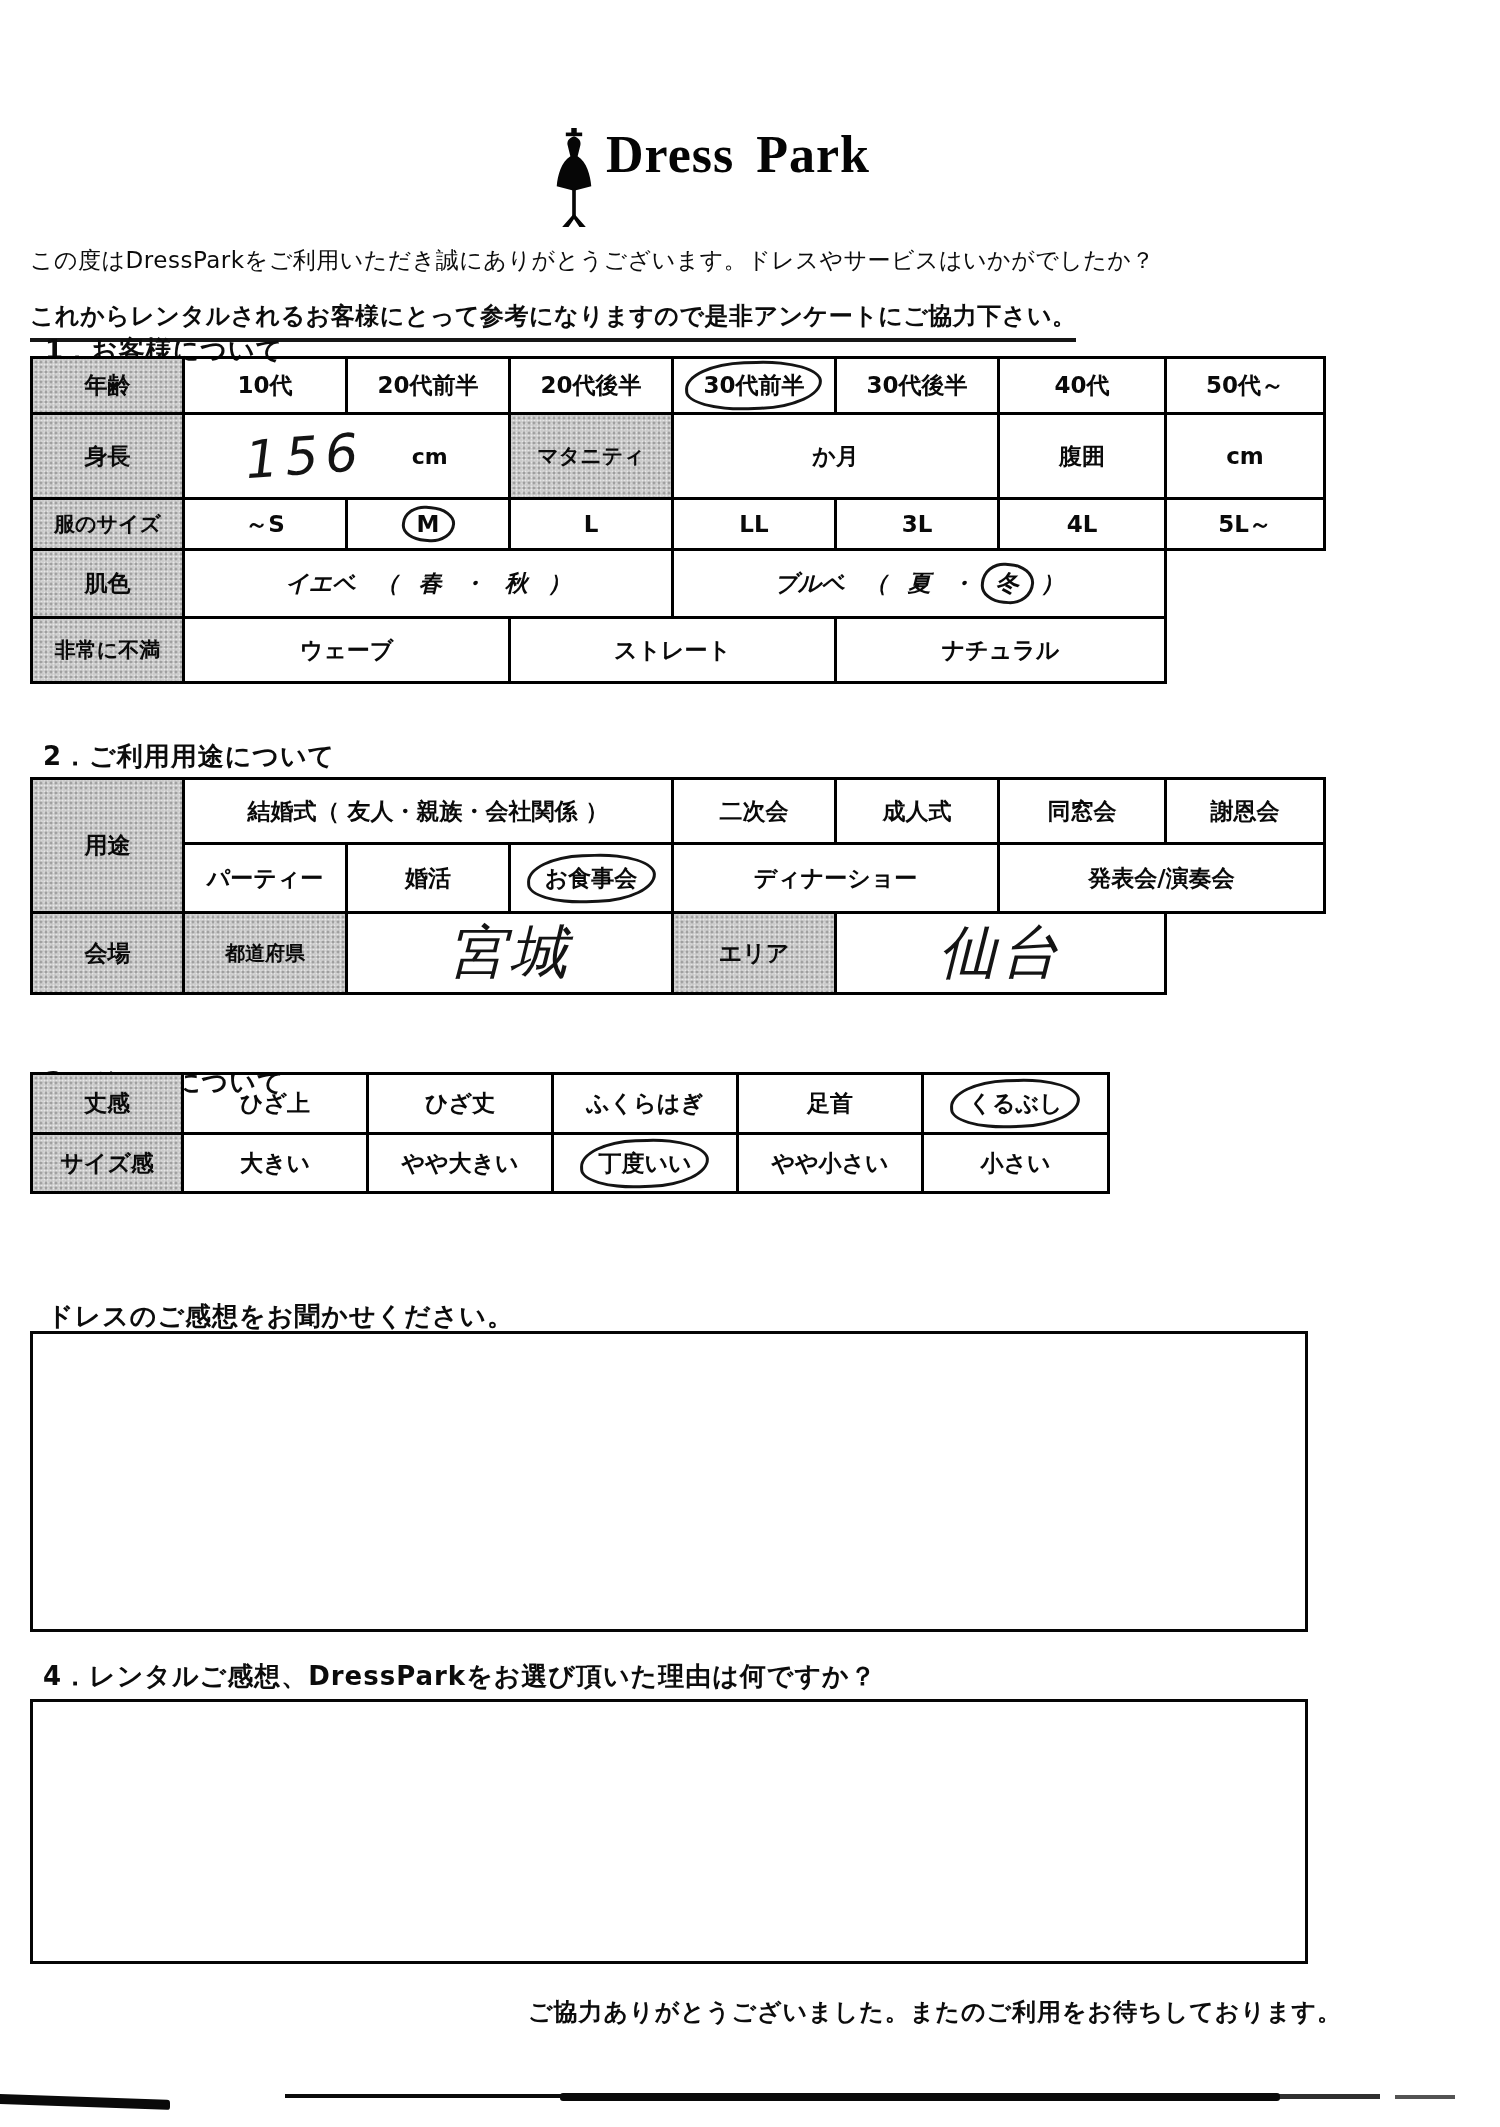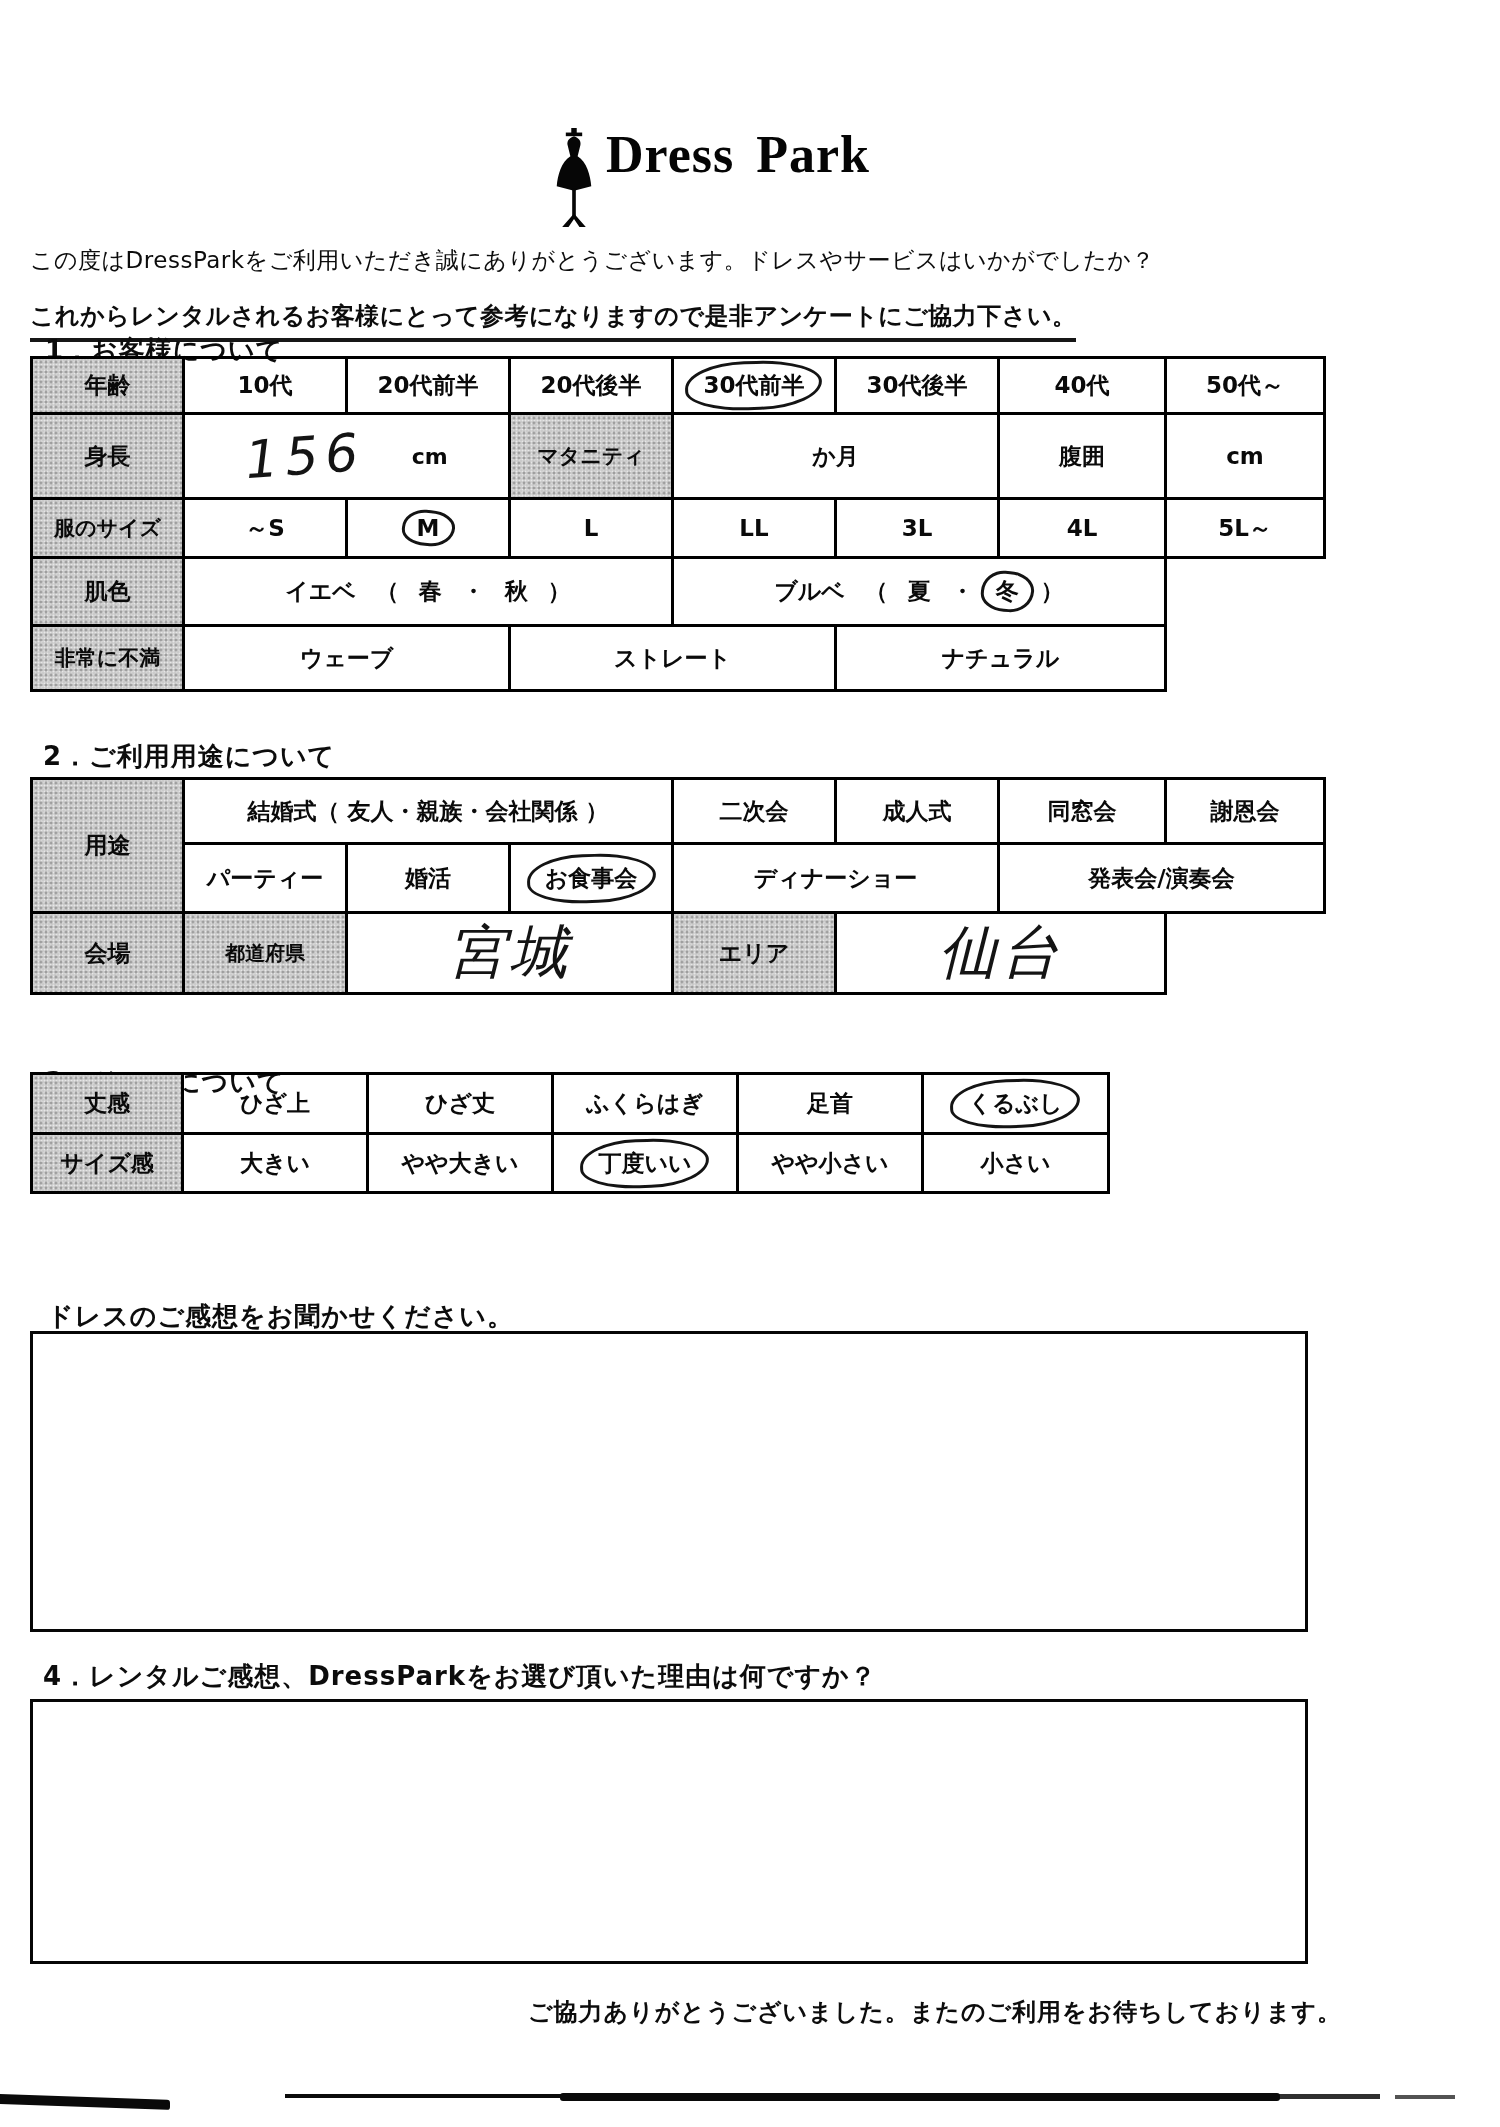--- a/index.html
+++ b/index.html
@@ -44,21 +44,21 @@
         border-radius:48% 52% 50% 50% / 58% 50% 60% 46%;
         transform:rotate(-2deg);pointer-events:none;}
   .ring.tight{left:-13px;right:-13px;top:-5px;bottom:-5px;transform:rotate(4deg);}
   .ring.round{left:-17px;right:-17px;top:-8px;bottom:-10px;transform:rotate(3deg);}
   
   .hwrap{display:flex;align-items:center;justify-content:center;}
   .hw{font-style:italic;font-weight:400;color:#141414;}
   .hw156{font-size:52px;letter-spacing:7px;transform:rotate(-4deg);}
   .hwkanji{font-size:58px;font-weight:500;transform:rotate(-5deg) skewX(-4deg);letter-spacing:4px;}
   .unit-after{font-size:22px;font-weight:700;margin-left:46px;font-style:normal;}
-  .parts{display:inline-flex;align-items:flex-end;justify-content:center;gap:20px;}
+  .parts{display:inline-flex;align-items:flex-end;justify-content:center;gap:20px;font-style:italic;}
   
   .cbox{position:absolute;left:30px;width:1272px;border:3.5px solid #060606;background:#fff;}
   .cbox1{top:1331px;height:295px;}
   .cbox2{top:1699px;height:259px;}
   
   .footer{position:absolute;left:506px;top:1972px;font-size:24px;font-weight:600;letter-spacing:1px;white-space:nowrap;margin-left:22px;}
   
   .scanedge{position:absolute;left:0;top:2085px;width:1500px;height:30px;}
   .scanedge i{position:absolute;background:#0a0a0a;display:block;}
   .se1{left:0;top:12px;width:170px;height:10px;transform:skewY(2deg);border-radius:0 3px 3px 0;}
@@ -119,21 +119,21 @@
         <div class="hwrap">
           <span class="hw hw156">156</span>
           <span class="unit-after">cm</span>
         </div>
       </td>
       <td class="hatch" style="font-size:21px">マタニティ</td>
       <td colspan="2">か月</td>
       <td>腹囲</td>
       <td>cm</td>
     </tr>
-    <tr style="height:59px">
+    <tr style="height:51px">
       <th class="hatch" style="font-size:21px">服のサイズ</th>
       <td>～S</td>
       <td>
         <span class="sel"><i class="ring tight"></i><span>M</span></span>
       </td>
       <td>L</td>
       <td>LL</td>
       <td>3L</td>
       <td>4L</td>
       <td>5L～</td>

